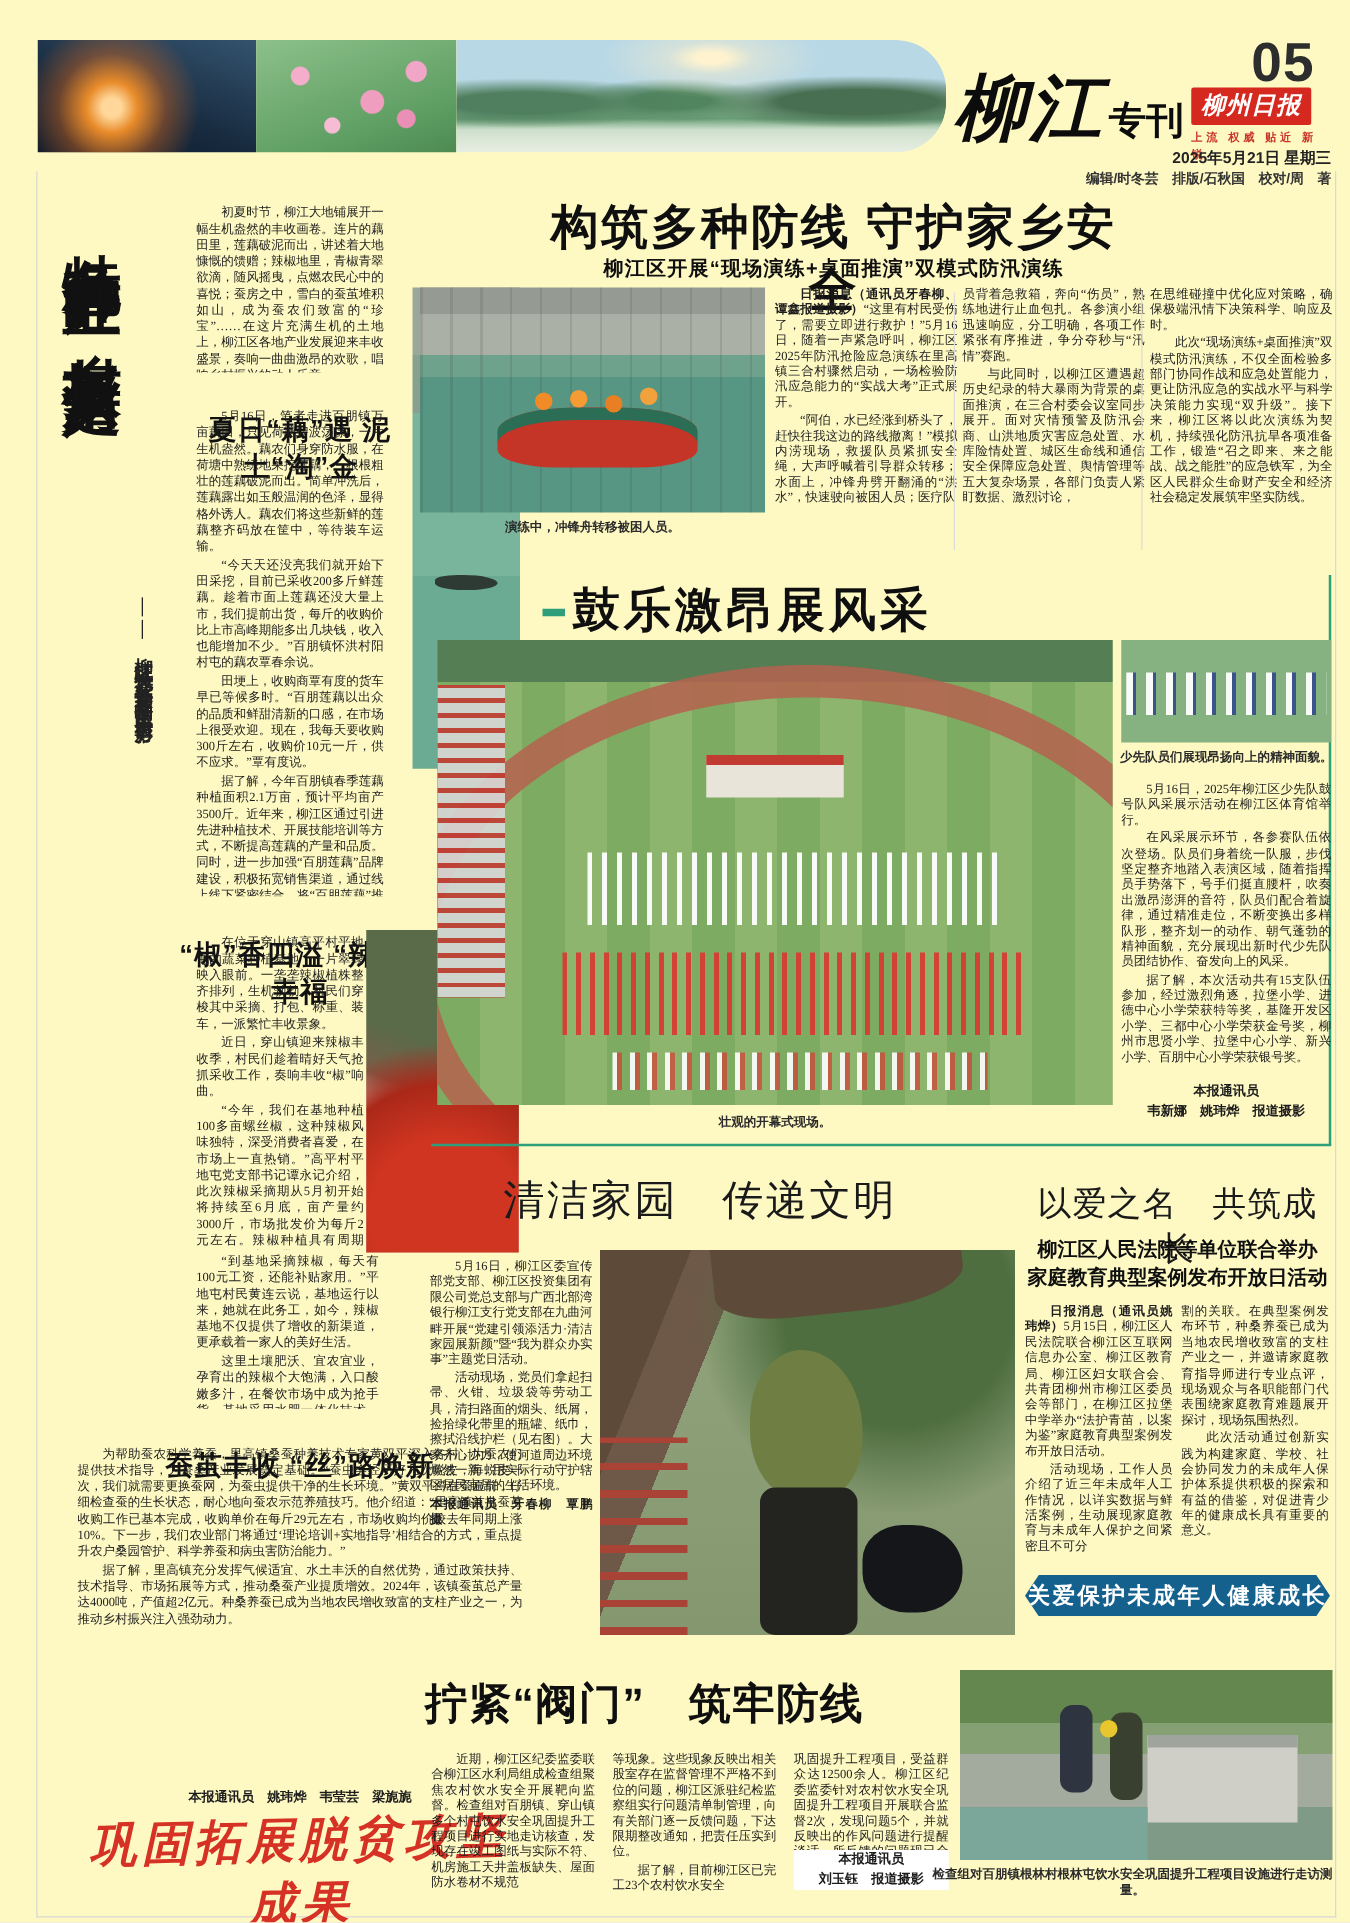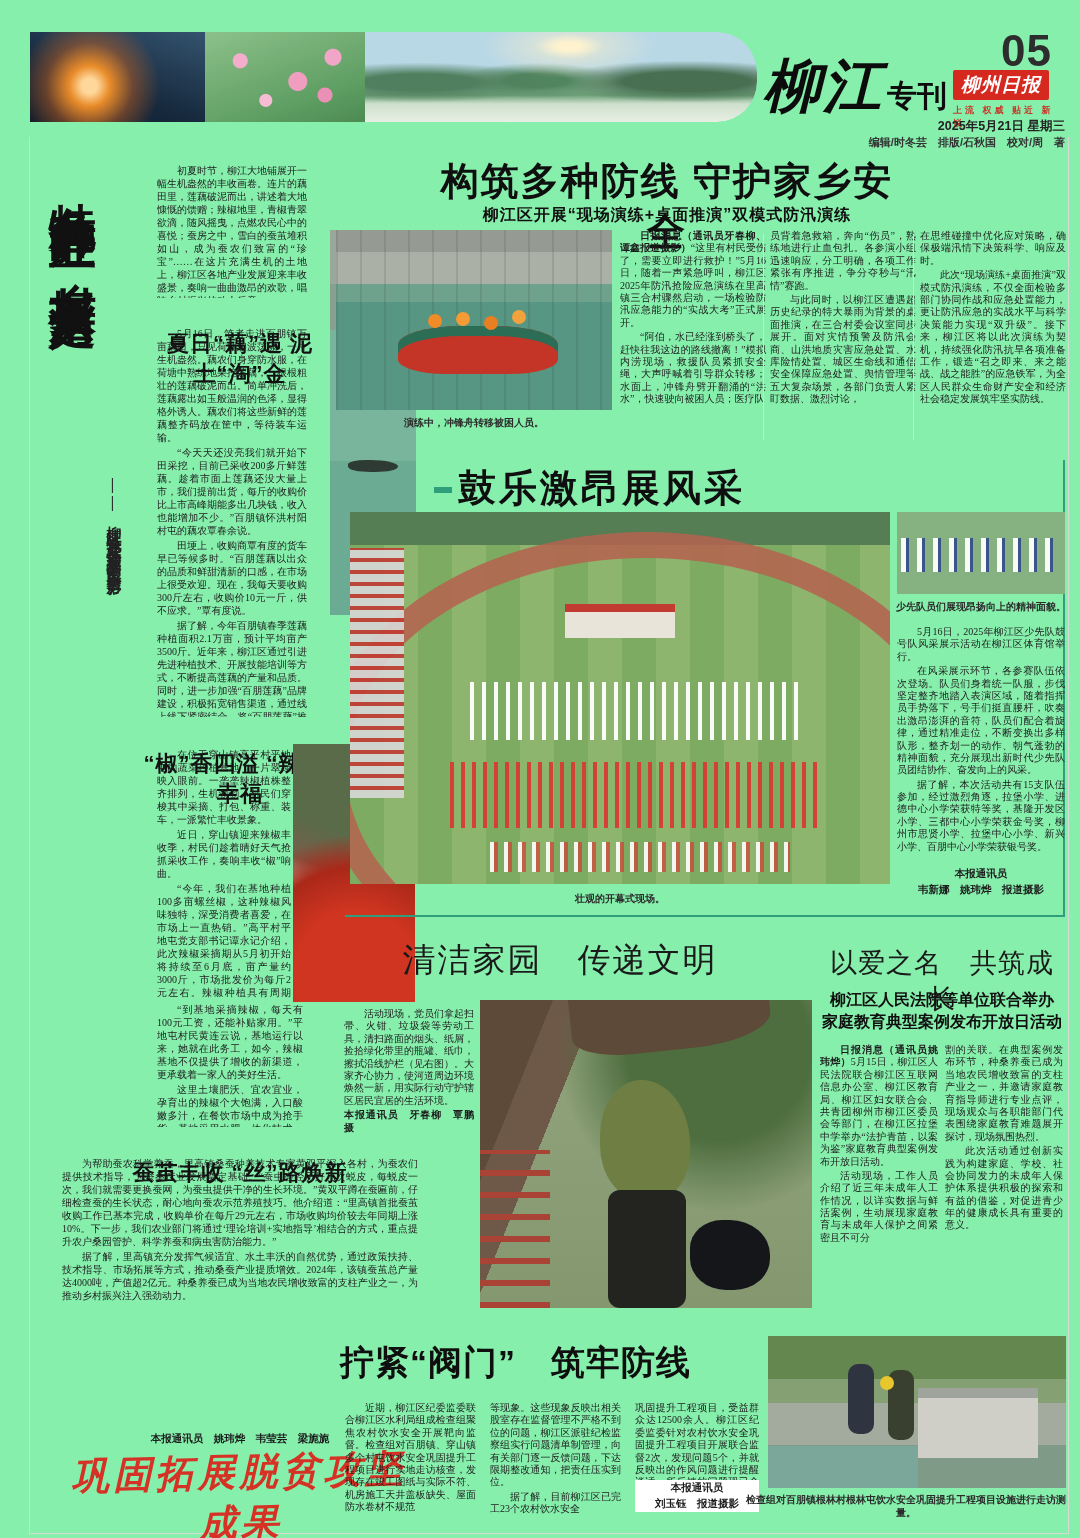--- a/index.html
+++ b/index.html
@@ -1,16 +1,16 @@
 <!DOCTYPE html>
 <html><head>
 <meta charset="utf-8">
 <style>
   html,body{margin:0;padding:0;background:#e9e9e7;}
-  .page{position:relative;width:1080px;height:1538px;margin:0 auto;background:#86efac;overflow:hidden;
+  .page{position:relative;width:1080px;height:1538px;margin:0 auto;background:#fef9c3;overflow:hidden;
         font-family:"Liberation Sans","DejaVu Sans",sans-serif;}
   .abs{position:absolute;}
   .frame{border-left:1px solid #d8d8d5;border-right:1px solid #d8d8d5;border-bottom:1px solid #d8d8d5;}
   
   .bt{font-family:"Liberation Serif","DejaVu Serif",serif;font-size:10px;line-height:1.24;color:#1c1c1c;text-align:justify;overflow:hidden;}
   .bt p{margin:0 0 2px;text-indent:2em;}
   .bt p.ni{text-indent:0;}
   .bt b{font-family:"Liberation Sans","DejaVu Sans",sans-serif;font-weight:700;}
   .lbt{font-size:10px;line-height:1.3;}
   .hl-xl{font-weight:900;color:#0f0f0f;text-align:center;letter-spacing:2px;}
@@ -176,20 +176,21 @@
       <p>在风采展示环节，各参赛队伍依次登场。队员们身着统一队服，步伐坚定整齐地踏入表演区域，随着指挥员手势落下，号手们挺直腰杆，吹奏出激昂澎湃的音符，队员们配合着旋律，通过精准走位，不断变换出多样队形，整齐划一的动作、朝气蓬勃的精神面貌，充分展现出新时代少先队员团结协作、奋发向上的风采。</p>
       <p>据了解，本次活动共有15支队伍参加，经过激烈角逐，拉堡小学、进德中心小学荣获特等奖，基隆开发区小学、三都中心小学荣获金号奖，柳州市思贤小学、拉堡中心小学、新兴小学、百朋中心小学荣获银号奖。</p>
   </div>
   <div class="abs byline" style="left:897px;top:866px;width:168px;">
     <div>本报通讯员</div>
       <div>韦新娜　姚玮烨　报道摄影</div>
   </div>
 
   <div class="abs" style="left:400px;top:938px;width:320px;font-size:33px;font-weight:500;letter-spacing:2px;color:#1a1a1a;text-align:center;">清洁家园　传递文明</div>
   <div class="abs bt" style="left:344px;top:1008px;width:130px;height:290px;">
+    <p>5月16日，柳江区委宣传部党支部、柳江区投资集团有限公司党总支部与广西北部湾银行柳江支行党支部在九曲河畔开展“党建引领添活力·清洁家园展新颜”暨“我为群众办实事”主题党日活动。</p>
       <p>活动现场，党员们拿起扫帚、火钳、垃圾袋等劳动工具，清扫路面的烟头、纸屑，捡拾绿化带里的瓶罐、纸巾，擦拭沿线护栏（见右图）。大家齐心协力，使河道周边环境焕然一新，用实际行动守护辖区居民宜居的生活环境。</p>
     <p class="ni" style="font-weight:700;">本报通讯员　牙春柳　覃鹏　摄</p>
   </div>
   <div class="abs ph ph-clean" style="left:480px;top:1000px;width:332px;height:308px;">
     <div class="abs" style="left:90px;top:-20px;width:200px;height:70px;background:#5d4a38;border-radius:0 0 40% 30%;transform:rotate(-6deg);"></div>
     <div class="abs" style="left:120px;top:80px;width:90px;height:120px;background:#6f7f44;border-radius:46% 54% 40% 46%;"></div>
     <div class="abs" style="left:128px;top:190px;width:78px;height:118px;background:#23241f;border-radius:12px;"></div>
     <div class="abs" style="left:0;top:150px;width:70px;height:158px;background:repeating-linear-gradient(0deg,#a84336 0 6px,transparent 6px 22px);"></div>
     <div class="abs" style="left:210px;top:220px;width:80px;height:70px;background:#14161a;border-radius:40% 50% 45% 45%;"></div>
   </div>
@@ -198,20 +199,21 @@
   <div class="abs hl-xl" style="left:818px;top:990px;width:248px;font-size:16px;letter-spacing:0;">柳江区人民法院等单位联合举办</div>
   <div class="abs hl-xl" style="left:818px;top:1012px;width:248px;font-size:16px;letter-spacing:0;">家庭教育典型案例发布开放日活动</div>
   <div class="abs bt" style="left:820px;top:1044px;width:118px;height:208px;">
     <p><b>日报消息（通讯员姚玮烨）</b><span>5月15日，柳江区人民法院联合柳江区互联网信息办公室、柳江区教育局、柳江区妇女联合会、共青团柳州市柳江区委员会等部门，在柳江区拉堡中学举办“法护青苗，以案为鉴”家庭教育典型案例发布开放日活动。</span></p>
     <p>活动现场，工作人员介绍了近三年未成年人工作情况，以详实数据与鲜活案例，生动展现家庭教育与未成年人保护之间紧密且不可分</p>
   </div>
   <div class="abs bt" style="left:945px;top:1044px;width:118px;height:208px;">
     <p class="ni">割的关联。在典型案例发布环节，种桑养蚕已成为当地农民增收致富的支柱产业之一，并邀请家庭教育指导师进行专业点评，现场观众与各职能部门代表围绕家庭教育难题展开探讨，现场氛围热烈。</p>
     <p>此次活动通过创新实践为构建家庭、学校、社会协同发力的未成年人保护体系提供积极的探索和有益的借鉴，对促进青少年的健康成长具有重要的意义。</p>
   </div>
+  <div class="abs badge" style="left:820px;top:1260px;width:244px;height:33px;">关爱保护未成年人健康成长</div>
 
   <div class="abs hl-xl" style="left:340px;top:1340px;width:420px;font-size:34px;text-align:left;letter-spacing:1px;">拧紧“阀门”　筑牢防线</div>
   <div class="abs bt" style="left:345px;top:1402px;width:131px;height:124px;">
     <p>近期，柳江区纪委监委联合柳江区水利局组成检查组聚焦农村饮水安全开展靶向监督。检查组对百朋镇、穿山镇多个村屯饮水安全巩固提升工程项目进行实地走访核查，发现存在竣工图纸与实际不符、机房施工天井盖板缺失、屋面防水卷材不规范</p>
   </div>
   <div class="abs bt" style="left:490px;top:1402px;width:131px;height:124px;">
     <p class="ni">等现象。这些现象反映出相关股室存在监督管理不严格不到位的问题，柳江区派驻纪检监察组实行问题清单制管理，向有关部门逐一反馈问题，下达限期整改通知，把责任压实到位。</p>
     <p>据了解，目前柳江区已完工23个农村饮水安全</p>
   </div>
   <div class="abs bt" style="left:635px;top:1402px;width:124px;height:124px;">

